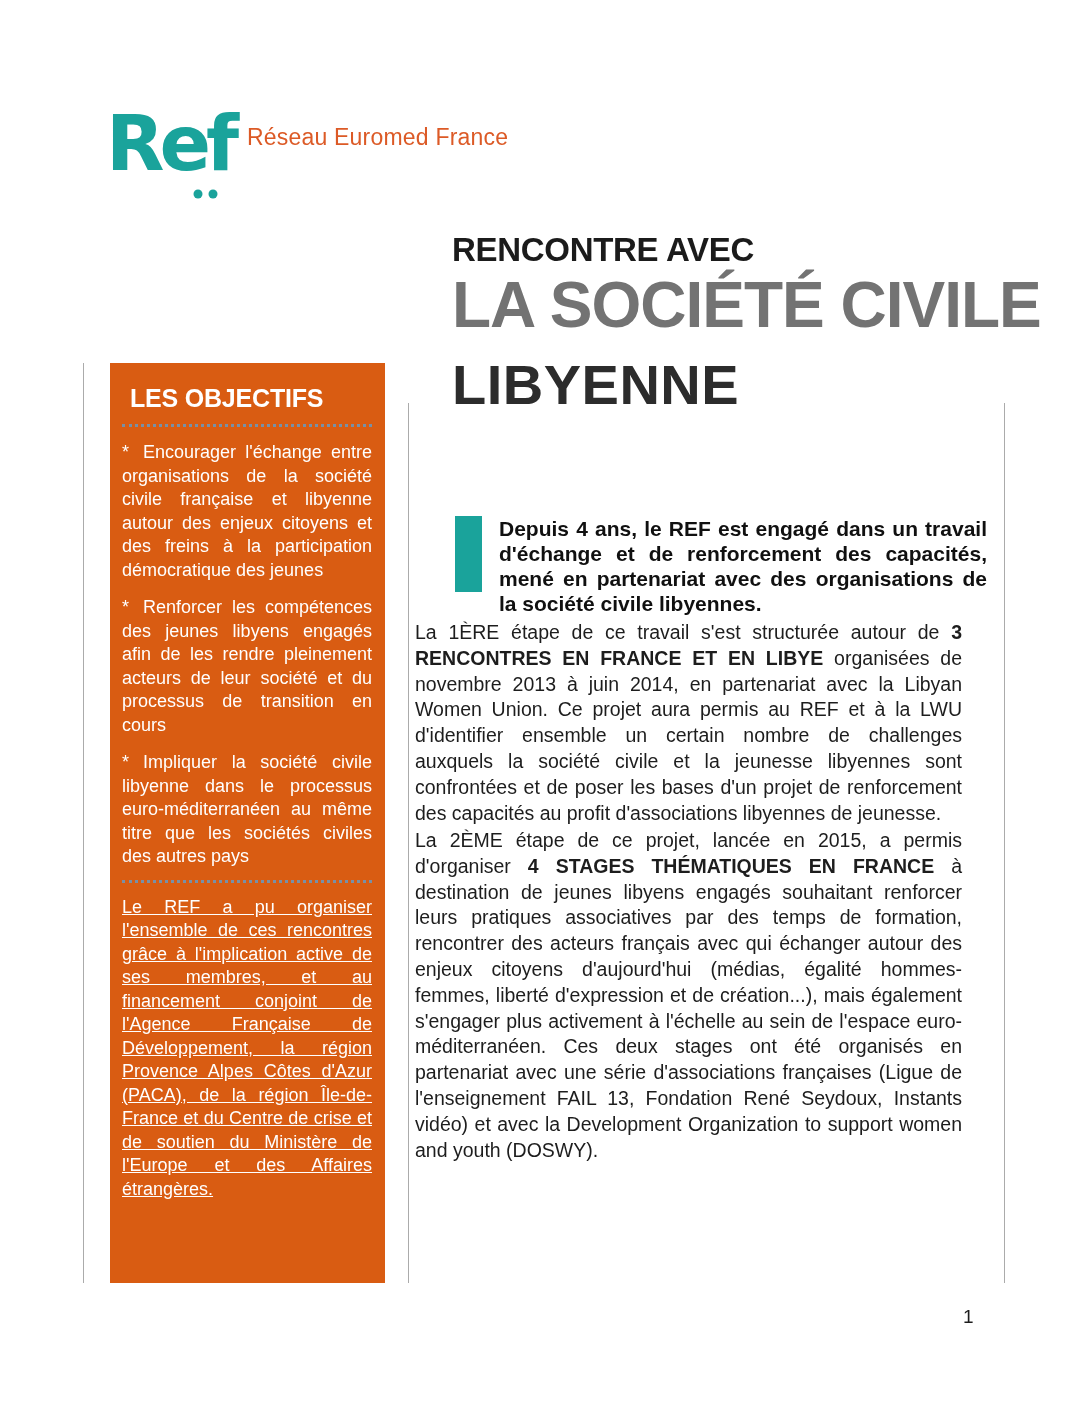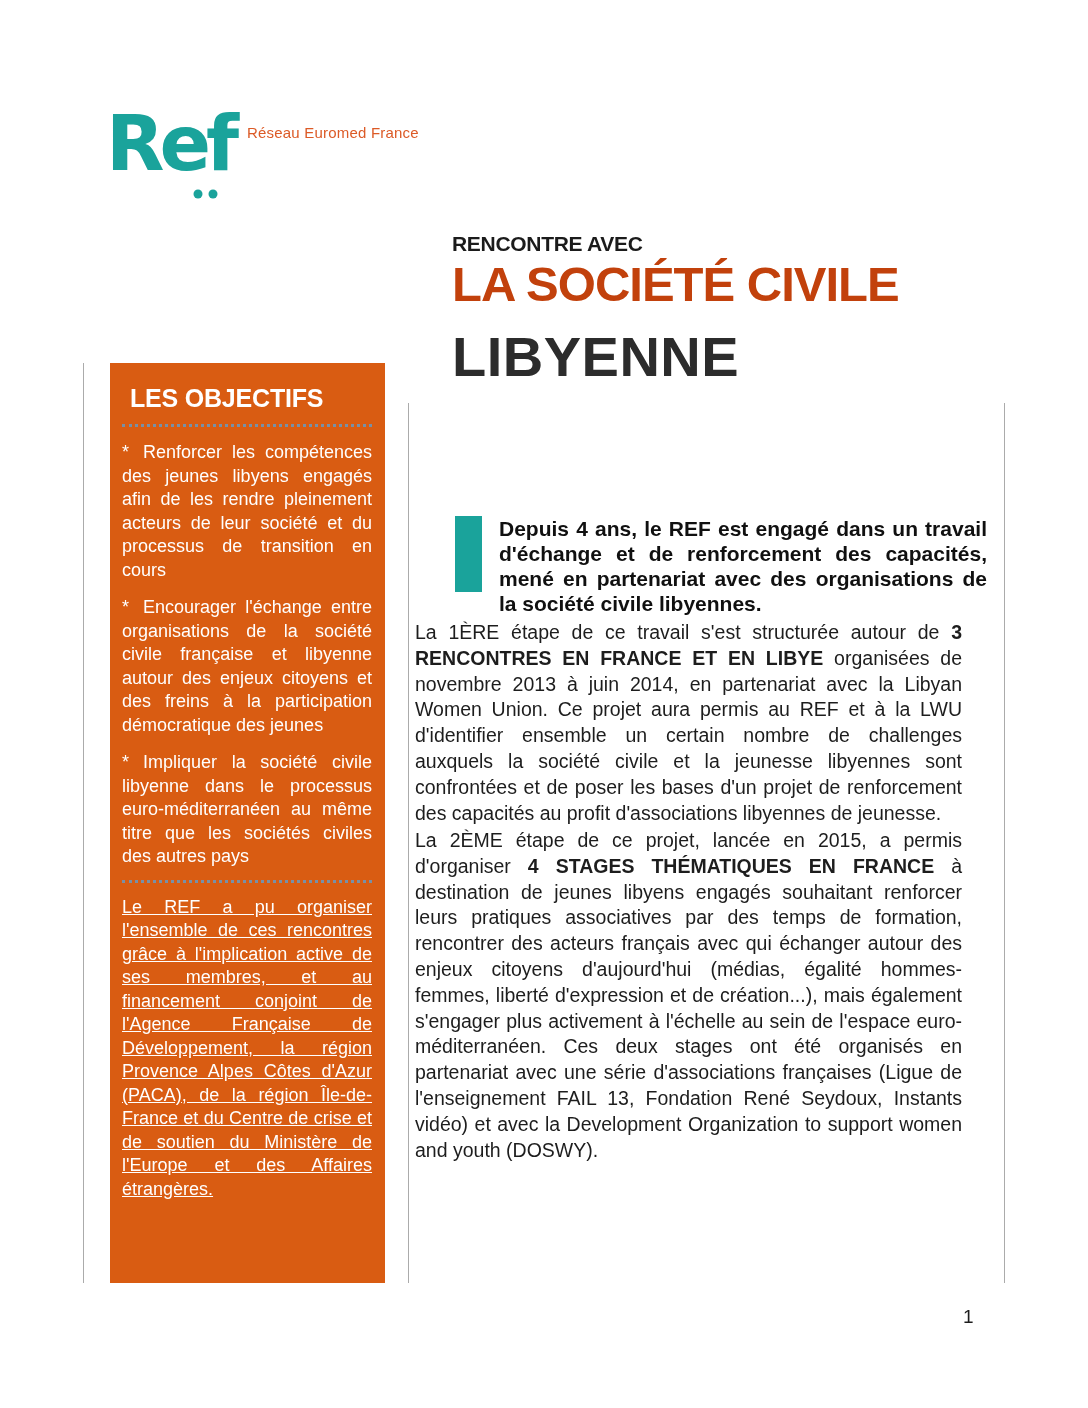--- a/index.html
+++ b/index.html
@@ -6,26 +6,26 @@
   body{
     width:1088px;height:1408px;background:#ffffff;
     font-family:"Liberation Sans","DejaVu Sans",sans-serif;
     color:#1d1d1d;
   }
   #canvas{position:relative;width:1088px;height:1408px;background:#ffffff;overflow:hidden;}
 
   
   .logo-block{position:absolute;left:104px;top:90px;width:420px;height:130px;}
   .logo-mark{position:absolute;left:0;top:0;}
-  .org-name{position:absolute;left:143px;top:34px;font-size:15px;font-weight:500;color:#DC5A26;letter-spacing:0.2px;white-space:nowrap;}
+  .org-name{position:absolute;left:143px;top:34px;font-size:23px;font-weight:500;color:#DC5A26;letter-spacing:0.2px;white-space:nowrap;}
 
   
   .title-block{position:absolute;left:452px;top:232px;width:560px;}
-  .title-kicker{font-size:21px;font-weight:900;color:#1b1b1b;letter-spacing:-0.3px;line-height:1.1;}
-  .title-main{font-size:49px;font-weight:900;color:#c2410c;letter-spacing:-1px;line-height:1.05;margin-top:4px;white-space:nowrap;}
+  .title-kicker{font-size:33px;font-weight:900;color:#1b1b1b;letter-spacing:-0.3px;line-height:1.1;}
+  .title-main{font-size:64px;font-weight:900;color:#737373;letter-spacing:-1px;line-height:1.05;margin-top:4px;white-space:nowrap;}
   .title-sub{font-size:56px;font-weight:700;color:#2c2c2c;letter-spacing:0.5px;line-height:1.05;margin-top:17px;}
 
   
   .guide{position:absolute;width:1px;background:#ababab;}
   .guide-left{left:83px;top:363px;height:920px;}
   .guide-mid{left:408px;top:403px;height:880px;}
   .guide-right{left:1004px;top:403px;height:880px;}
 
   
   .sidebar{
@@ -73,22 +73,22 @@
   </div>
 
   <div class="guide guide-left"></div>
   <div class="guide guide-mid"></div>
   <div class="guide guide-right"></div>
 
   <aside class="sidebar">
     <h2 class="sb-heading">LES OBJECTIFS</h2>
     <hr class="dotted-divider">
     <div>
+        <p class="sb-item"><span class="star">*</span><span>Encourager l'échange entre organisations de la société civile française et libyenne autour des enjeux citoyens et des freins à la participation démocratique des jeunes</span></p>
         <p class="sb-item"><span class="star">*</span><span>Renforcer les compétences des jeunes libyens engagés afin de les rendre pleinement acteurs de leur société et du processus de transition en cours</span></p>
-        <p class="sb-item"><span class="star">*</span><span>Encourager l'échange entre organisations de la société civile française et libyenne autour des enjeux citoyens et des freins à la participation démocratique des jeunes</span></p>
         <p class="sb-item"><span class="star">*</span><span>Impliquer la société civile libyenne dans le processus euro-méditerranéen au même titre que les sociétés civiles des autres pays</span></p>
       </div>
 
     <hr class="dotted-divider">
     <p class="sb-par">Le REF a pu organiser l'ensemble de ces rencontres grâce à l'implication active de ses membres, et au financement conjoint de l'Agence Française de Développement, la région Provence Alpes Côtes d'Azur (PACA), de la région Île-de-France et du Centre de crise et de soutien du Ministère de l'Europe et des Affaires étrangères.</p>
   </aside>
 
   <div class="intro">
     <div class="teal-bar"></div>
     <div class="intro-text">Depuis 4 ans, le REF est engagé dans un travail d'échange et de renforcement des capacités, mené en partenariat avec des organisations de la société civile libyennes.</div>

